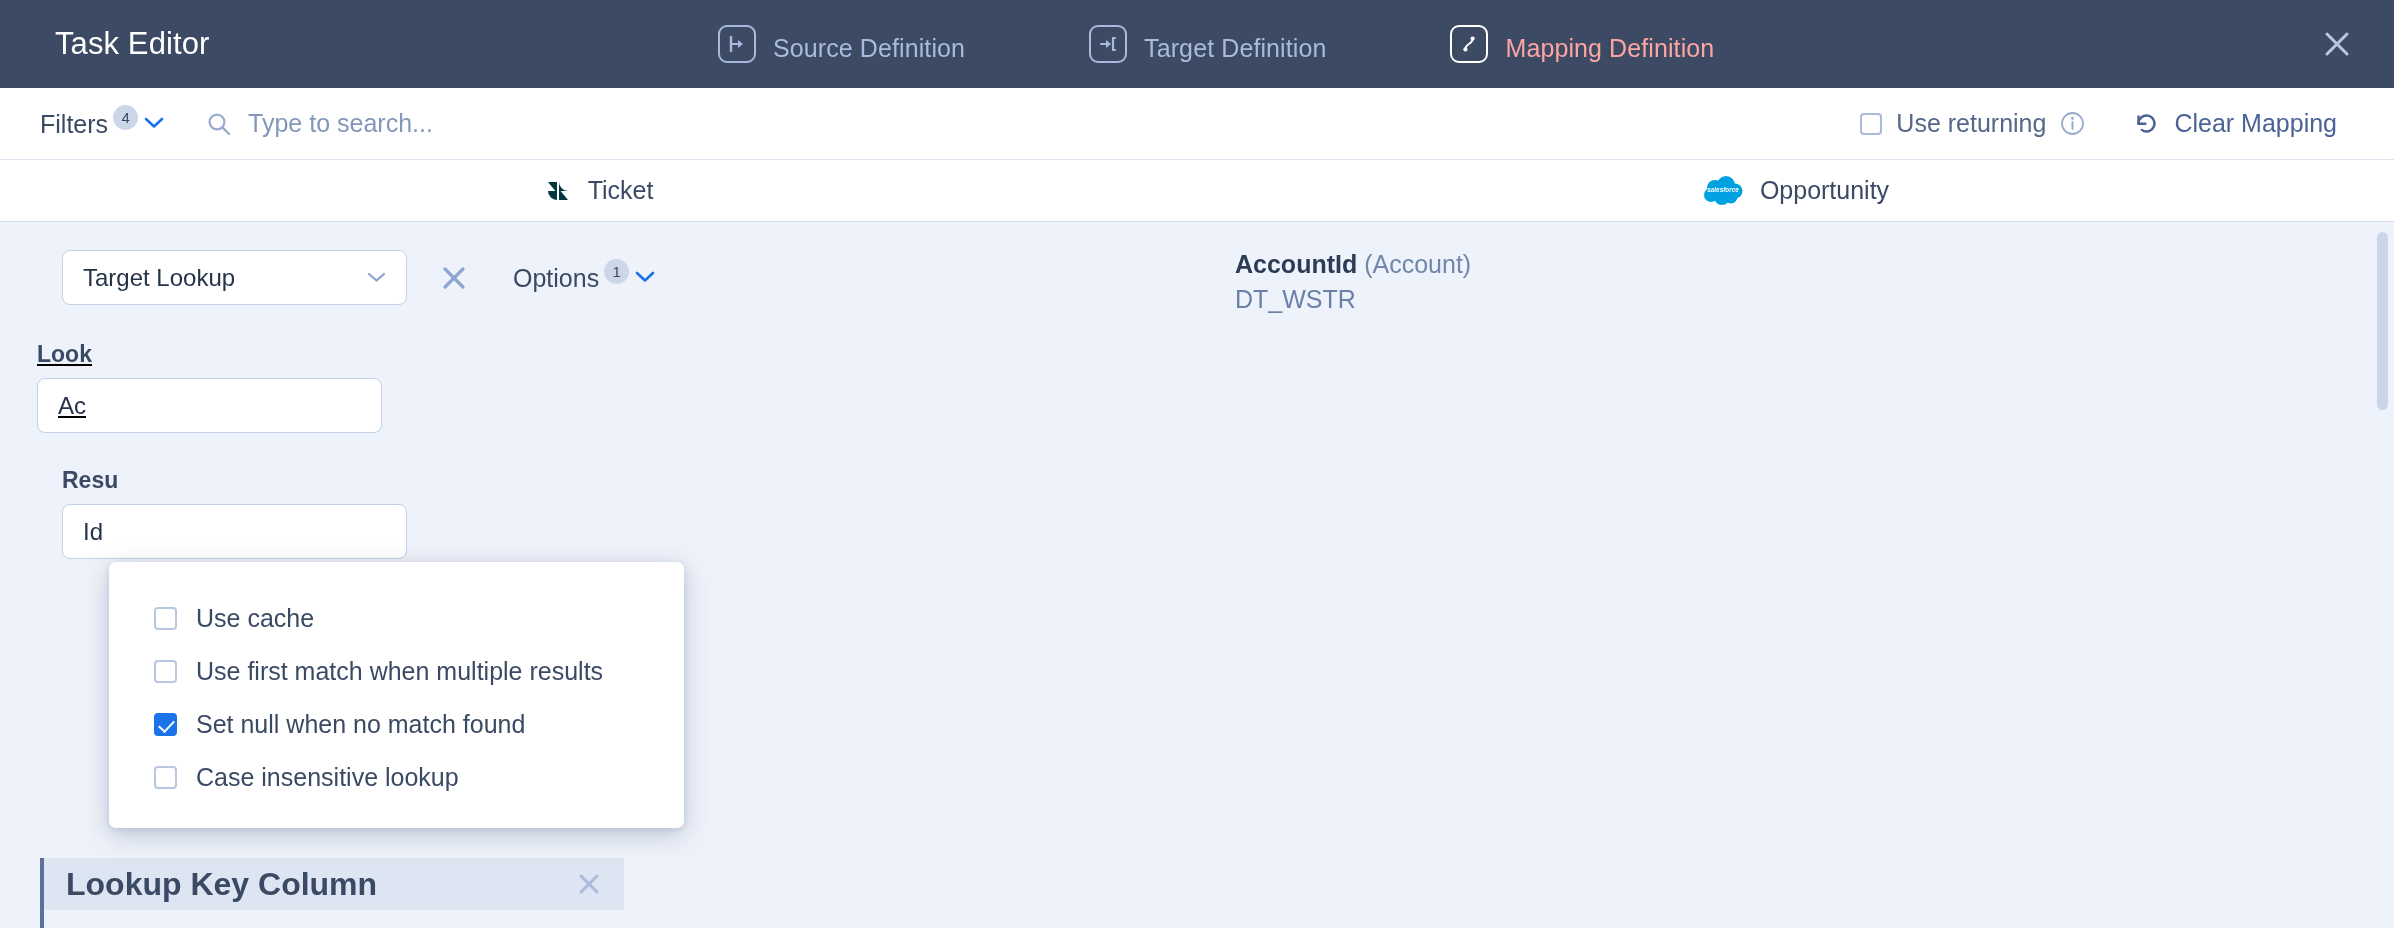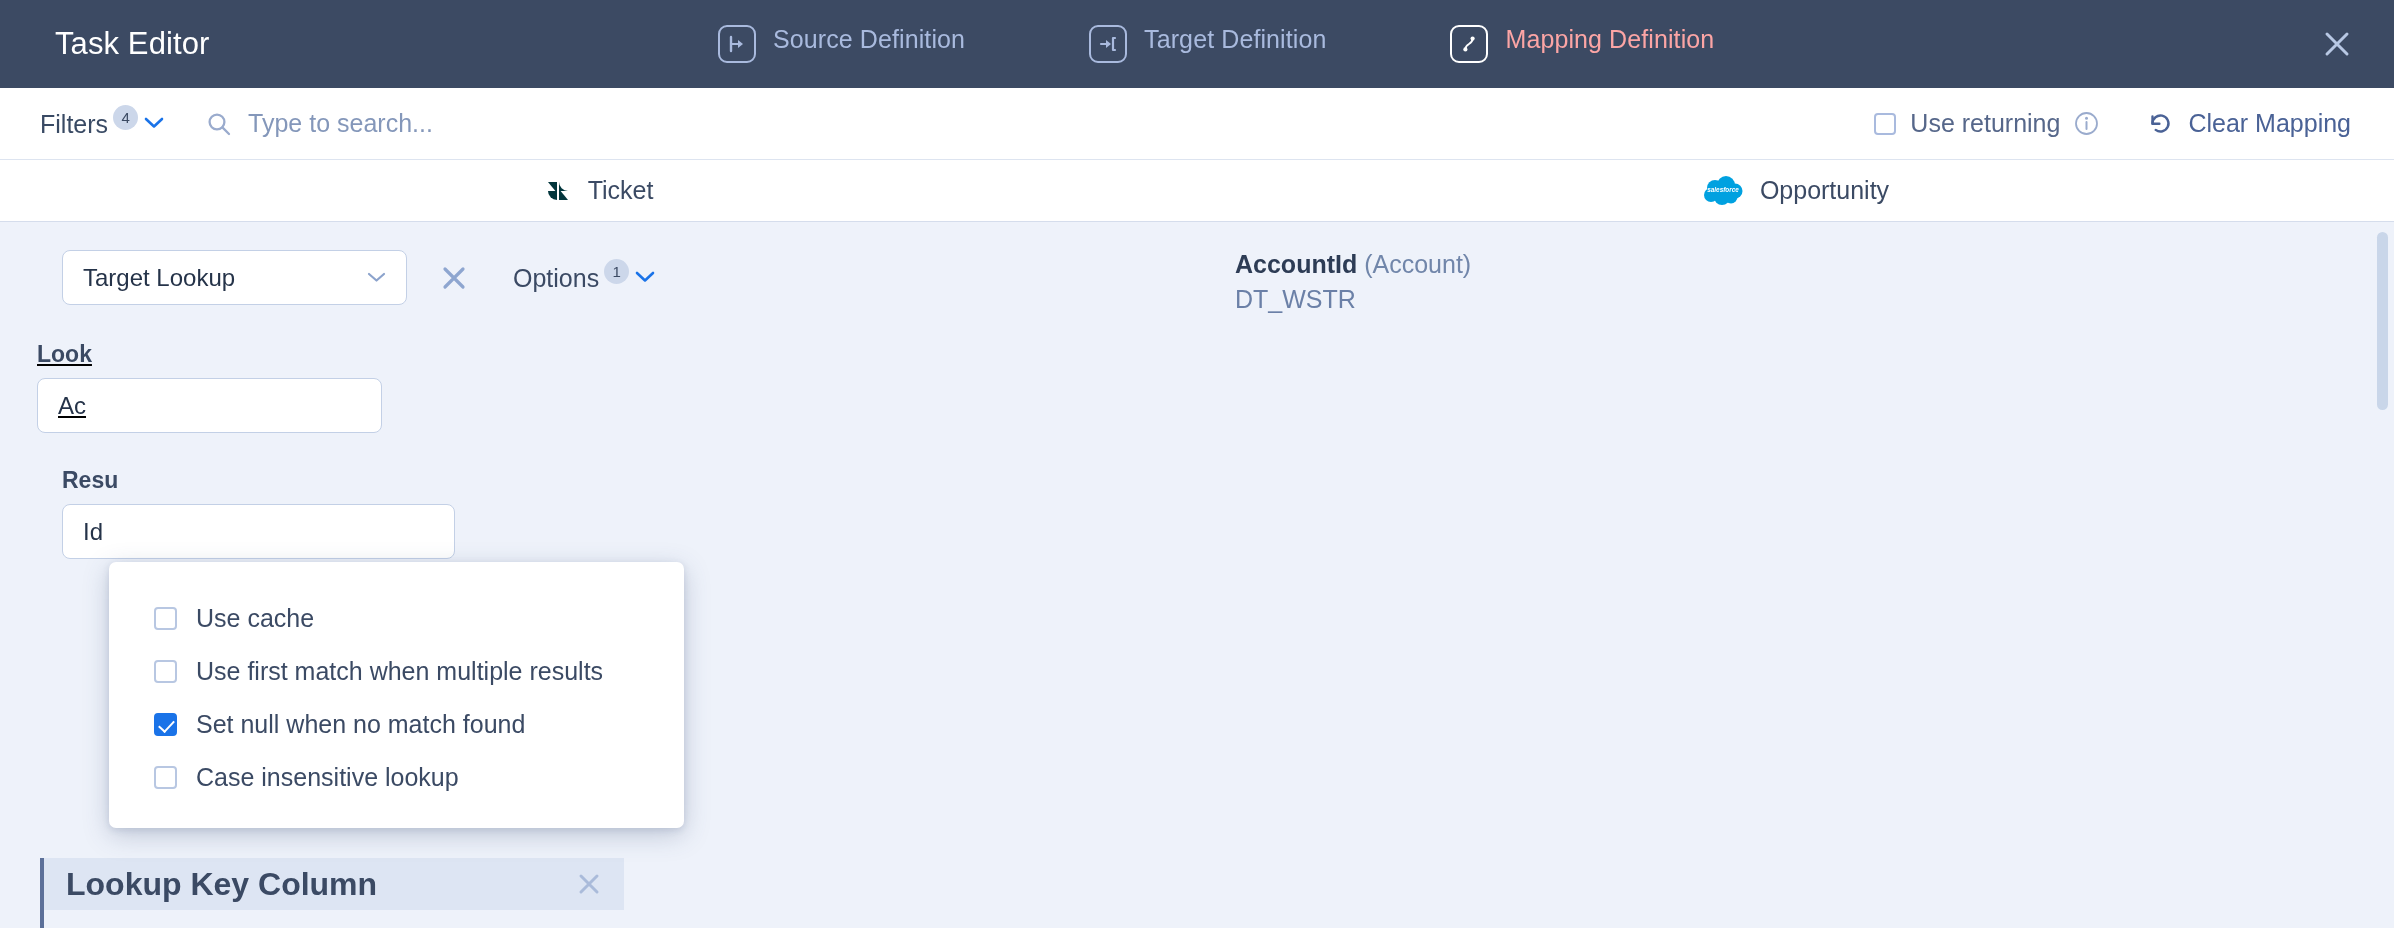--- a/index.html
+++ b/index.html
@@ -31,21 +31,21 @@
     display: flex;
     align-items: center;
     position: absolute;
     left: 718px;
     top: 0;
     height: 88px;
     gap: 0;
   }
   .tab {
     display: flex;
-    align-items: flex-start;
+    align-items: flex-end;
     gap: 17px;
     cursor: pointer;
     padding: 0 0;
     margin-right: 124px;
     white-space: nowrap;
   }
   .tab:last-child { margin-right: 0; }
   .tab-icon {
     width: 38px; height: 38px;
     border: 2.5px solid #a9bade;
@@ -124,21 +124,21 @@
     color: #56678a;
     font-family: "Liberation Sans", sans-serif;
     background: transparent;
     width: 700px;
   }
   .search-input::placeholder { color: #8497ba; }
   .right-actions {
     display: flex;
     align-items: center;
     position: absolute;
-    right: 43px;
+    right: 57px;
     gap: 48px;
   }
   .use-returning {
     display: flex;
     align-items: center;
     gap: 14px;
     cursor: pointer;
   }
   .ur-label { font-size: 25px; color: #56678a; }
   .cb {
@@ -501,21 +501,21 @@
 
     <div style="margin-left:37px; margin-top:36px;text-decoration:underline;">
       <div class="field-label">Look</div>
       <div class="sel" style="width:345px;">
         <span class="sel-text">Ac</span>
       </div>
     </div>
 
     <div style="margin-left:62px; margin-top:34px;">
       <div class="field-label">Resu</div>
-      <div class="sel" style="width:393px;">
+      <div class="sel" style="width:345px;">
         <span class="sel-text">Id</span>
       </div>
     </div>
 
     <div class="nested">
       <div class="nested-accent"></div>
 
       <div class="nested-header">
         <span class="nested-title">Lookup Key Column</span>
         <span class="nested-x">

